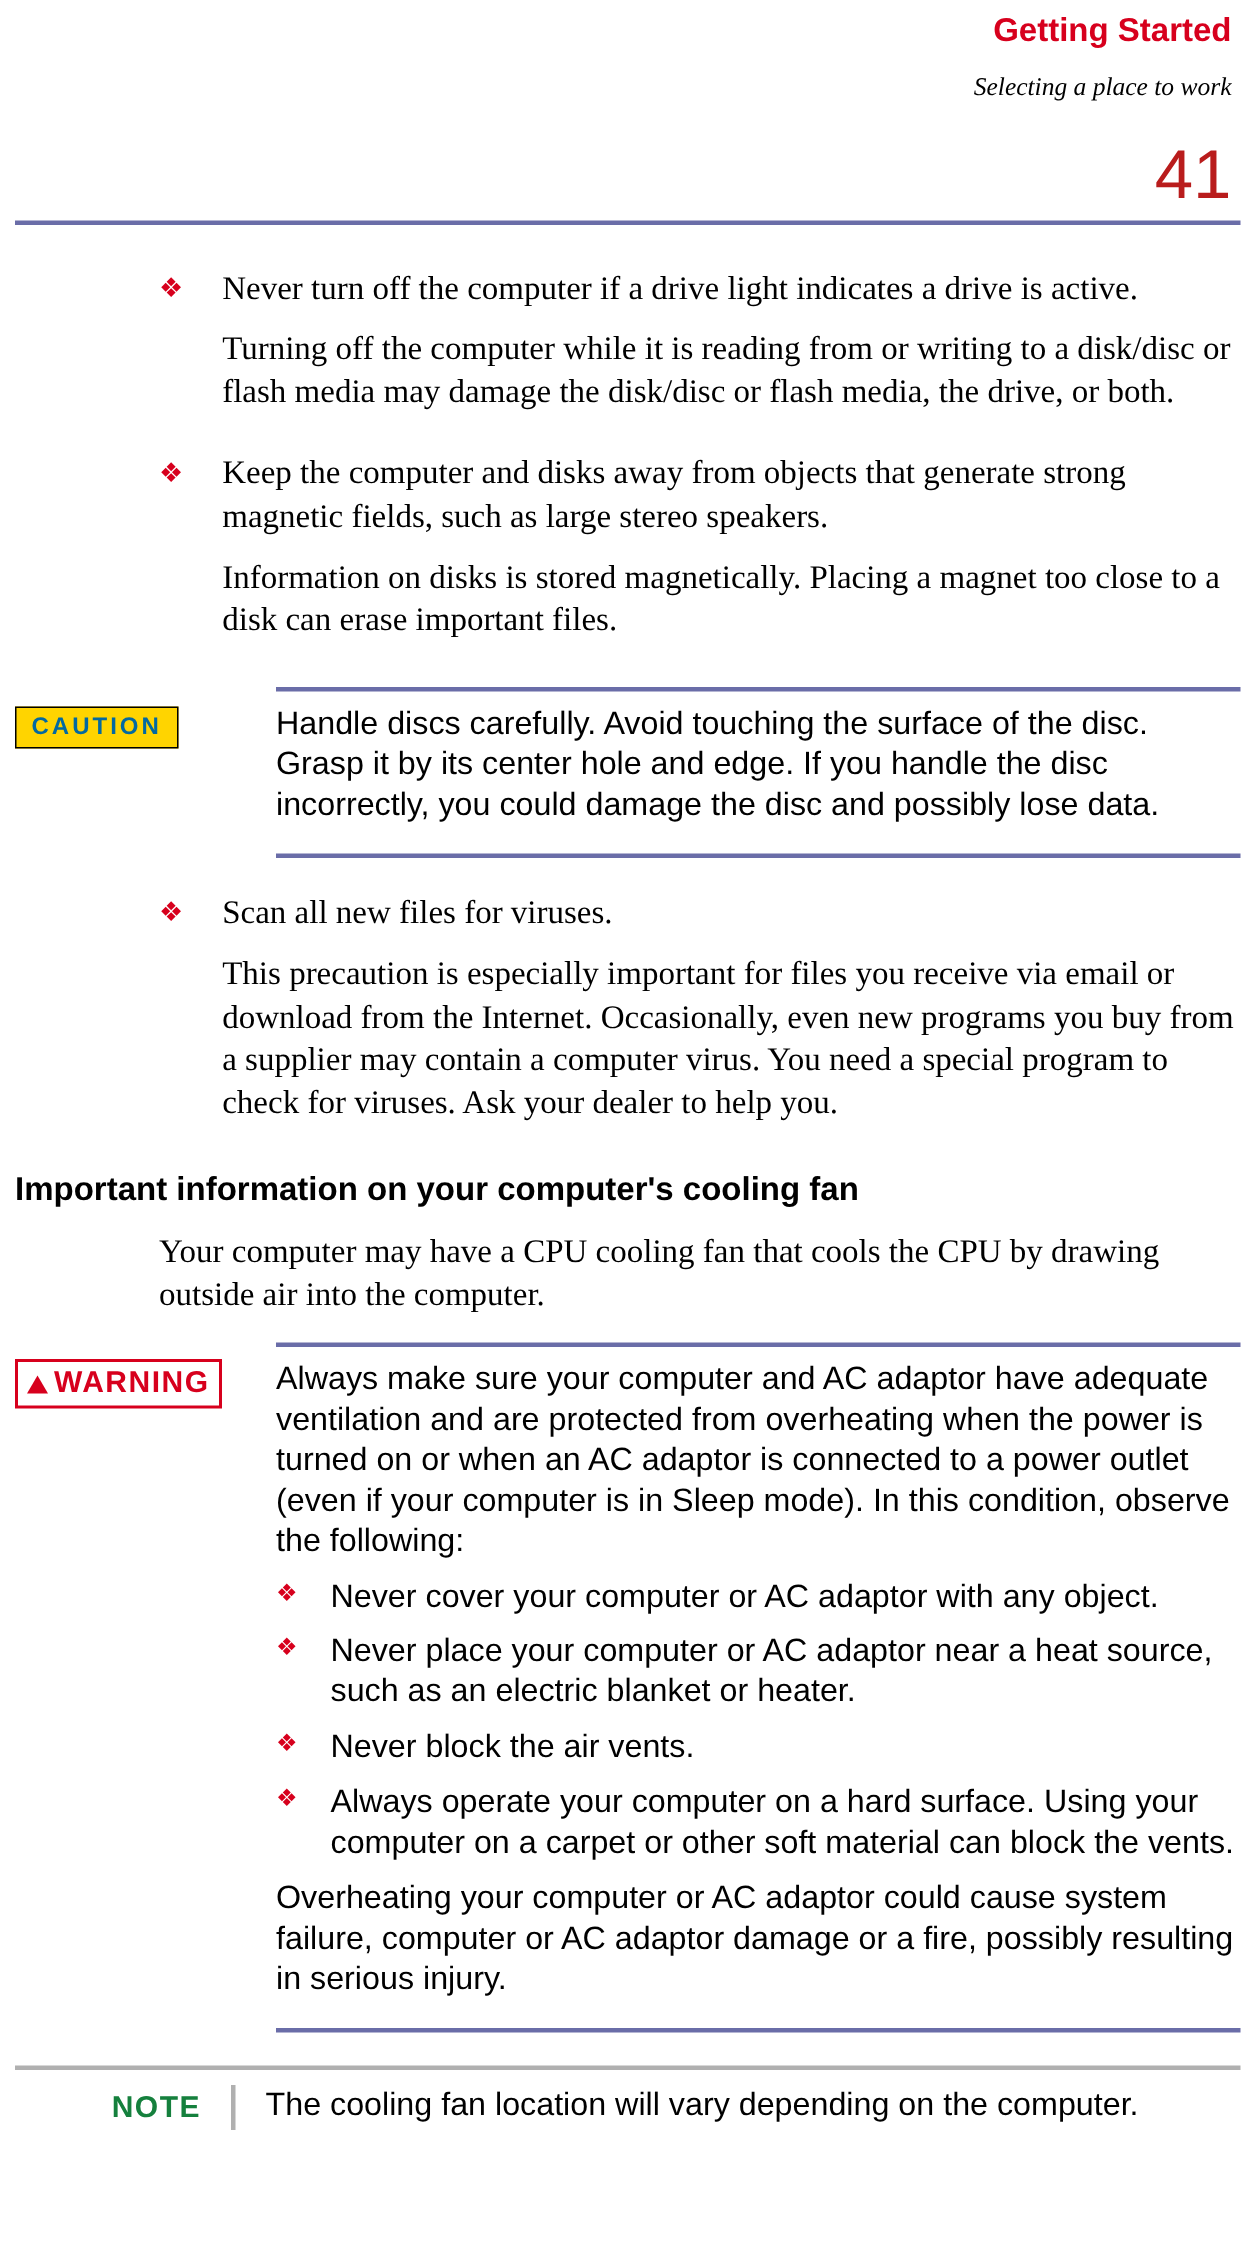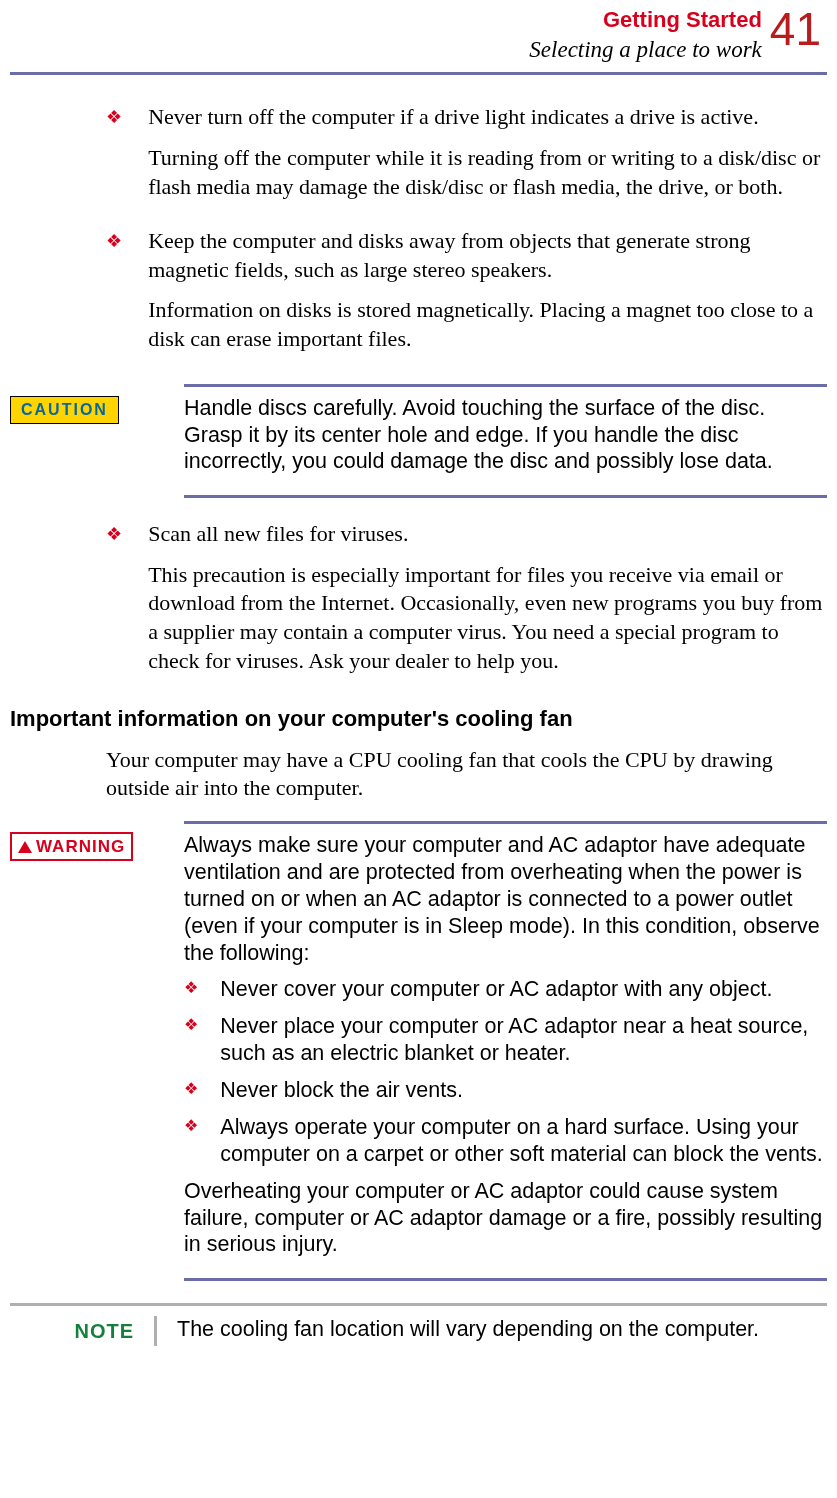--- a/index.html
+++ b/index.html
@@ -8,33 +8,36 @@
     color: #000;
     background: #fff;
     width: 837px;
     padding: 6px 10px 20px 10px;
     font-size: 22px;
     line-height: 1.3;
   }
   .header-row {
     display: flex;
     justify-content: flex-end;
-    gap: 8px;
+    align-items: flex-end;
+    gap: 24px;
     padding-right: 6px;
+    flex-direction: column;
   }
   .header-text { text-align: right; }
   .chapter-title {
     font-family: Arial, Helvetica, sans-serif;
     font-weight: bold;
     color: #d7001d;
     font-size: 22px;
   }
   .section-title {
     font-style: italic;
-    font-size: 23px;
+    font-size: 17px;
+    margin-top: 12px;
   }
   .page-number {
     font-family: Arial, Helvetica, sans-serif;
     color: #b91c1c;
     font-size: 46px;
     font-weight: normal;
     line-height: 1;
   }
   .top-rule {
     border: none;
@@ -76,21 +79,21 @@
     padding: 3px 10px;
     border: 1px solid #000;
   }
   .warning-label {
     display: inline-block;
     background: #fff;
     color: #d7001d;
     font-weight: bold;
     font-family: Arial, Helvetica, sans-serif;
     letter-spacing: 1px;
-    font-size: 17px;
+    font-size: 20px;
     padding: 2px 6px;
     border: 2px solid #d7001d;
   }
   .warning-label .tri {
     display: inline-block;
     width: 0; height: 0;
     border-left: 7px solid transparent;
     border-right: 7px solid transparent;
     border-bottom: 12px solid #d7001d;
     margin-right: 4px;

